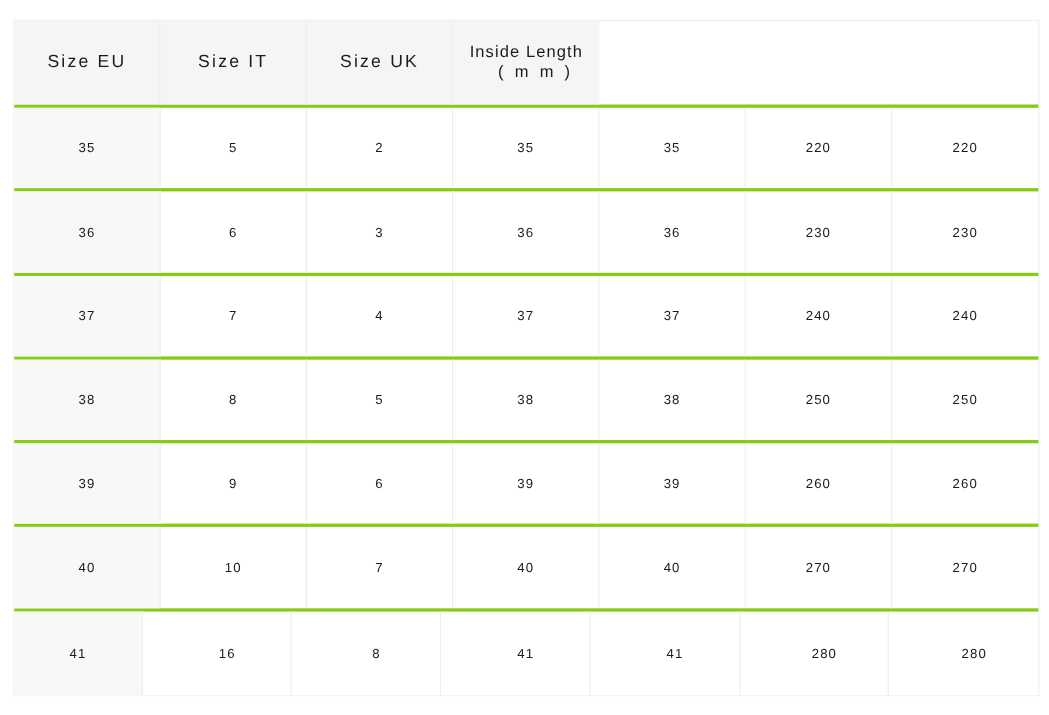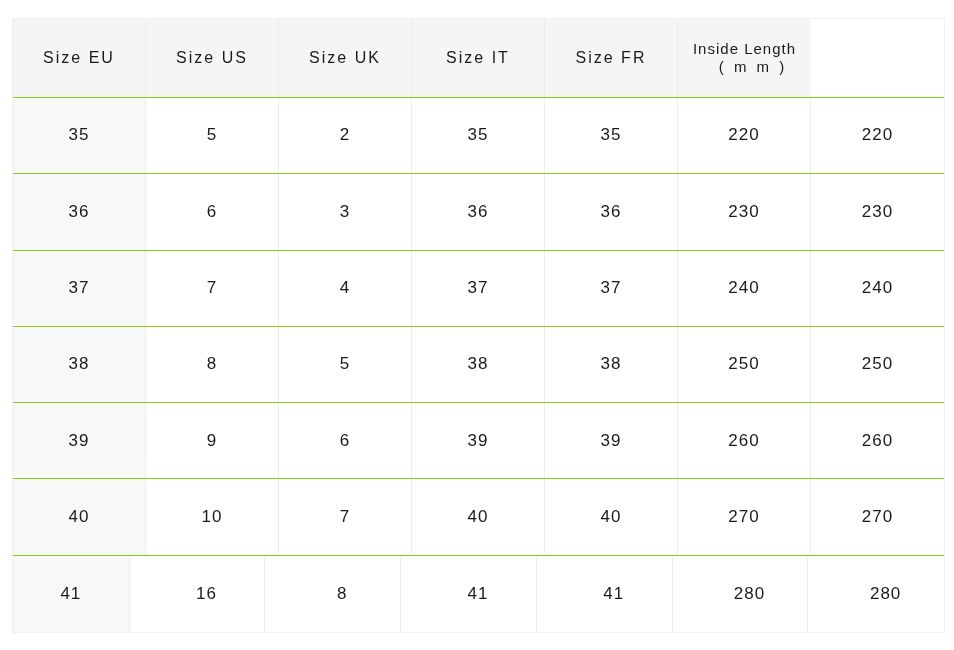--- a/index.html
+++ b/index.html
@@ -17,30 +17,30 @@
     width: 933px;
     height: 615px;
     display: grid;
     grid-template-rows: 79px repeat(7, 1fr);
     border: 1px solid #f0f0f1;
     background: #ffffff;
   }
   .row {
     display: grid;
     grid-template-columns: repeat(7, 1fr);
-    border-bottom: 1px solid #84cc16;
+    border-bottom: 3px solid #84cc16;
   }
   .row:last-child { border-bottom: none; gap: 19px; }
   .cell {
     display: flex;
     flex-direction: column;
     align-items: center;
     justify-content: center;
     border-right: 1px solid #ededee;
-    font-size: 17px;
+    font-size: 12px;
     letter-spacing: 1px;
     line-height: 1.2;
   }
   .cell:last-child { border-right: none; text-align: right; }
   .row.header .cell {
     background: #f5f5f6;
     font-size: 16px;
     letter-spacing: 2px;
     white-space: nowrap;
   }
@@ -51,30 +51,24 @@
 </head>
 <body>
 
 <div class="size-table">
 
   <div class="row header">
     <div class="cell">
         <span>Size EU</span>
       </div>
     <div class="cell">
-        <span>Size US</span>
+        <span>Size IT</span>
       </div>
     <div class="cell">
         <span>Size UK</span>
-      </div>
-    <div class="cell">
-        <span>Size IT</span>
-      </div>
-    <div class="cell">
-        <span>Size FR</span>
       </div>
     <div class="cell wide-head">
       <span>Inside Length</span>
       <span class="sub">( m m )</span>
     </div>
   </div>
 
   <div class="row body">
     <div class="cell">35</div>
     <div class="cell">5</div>

